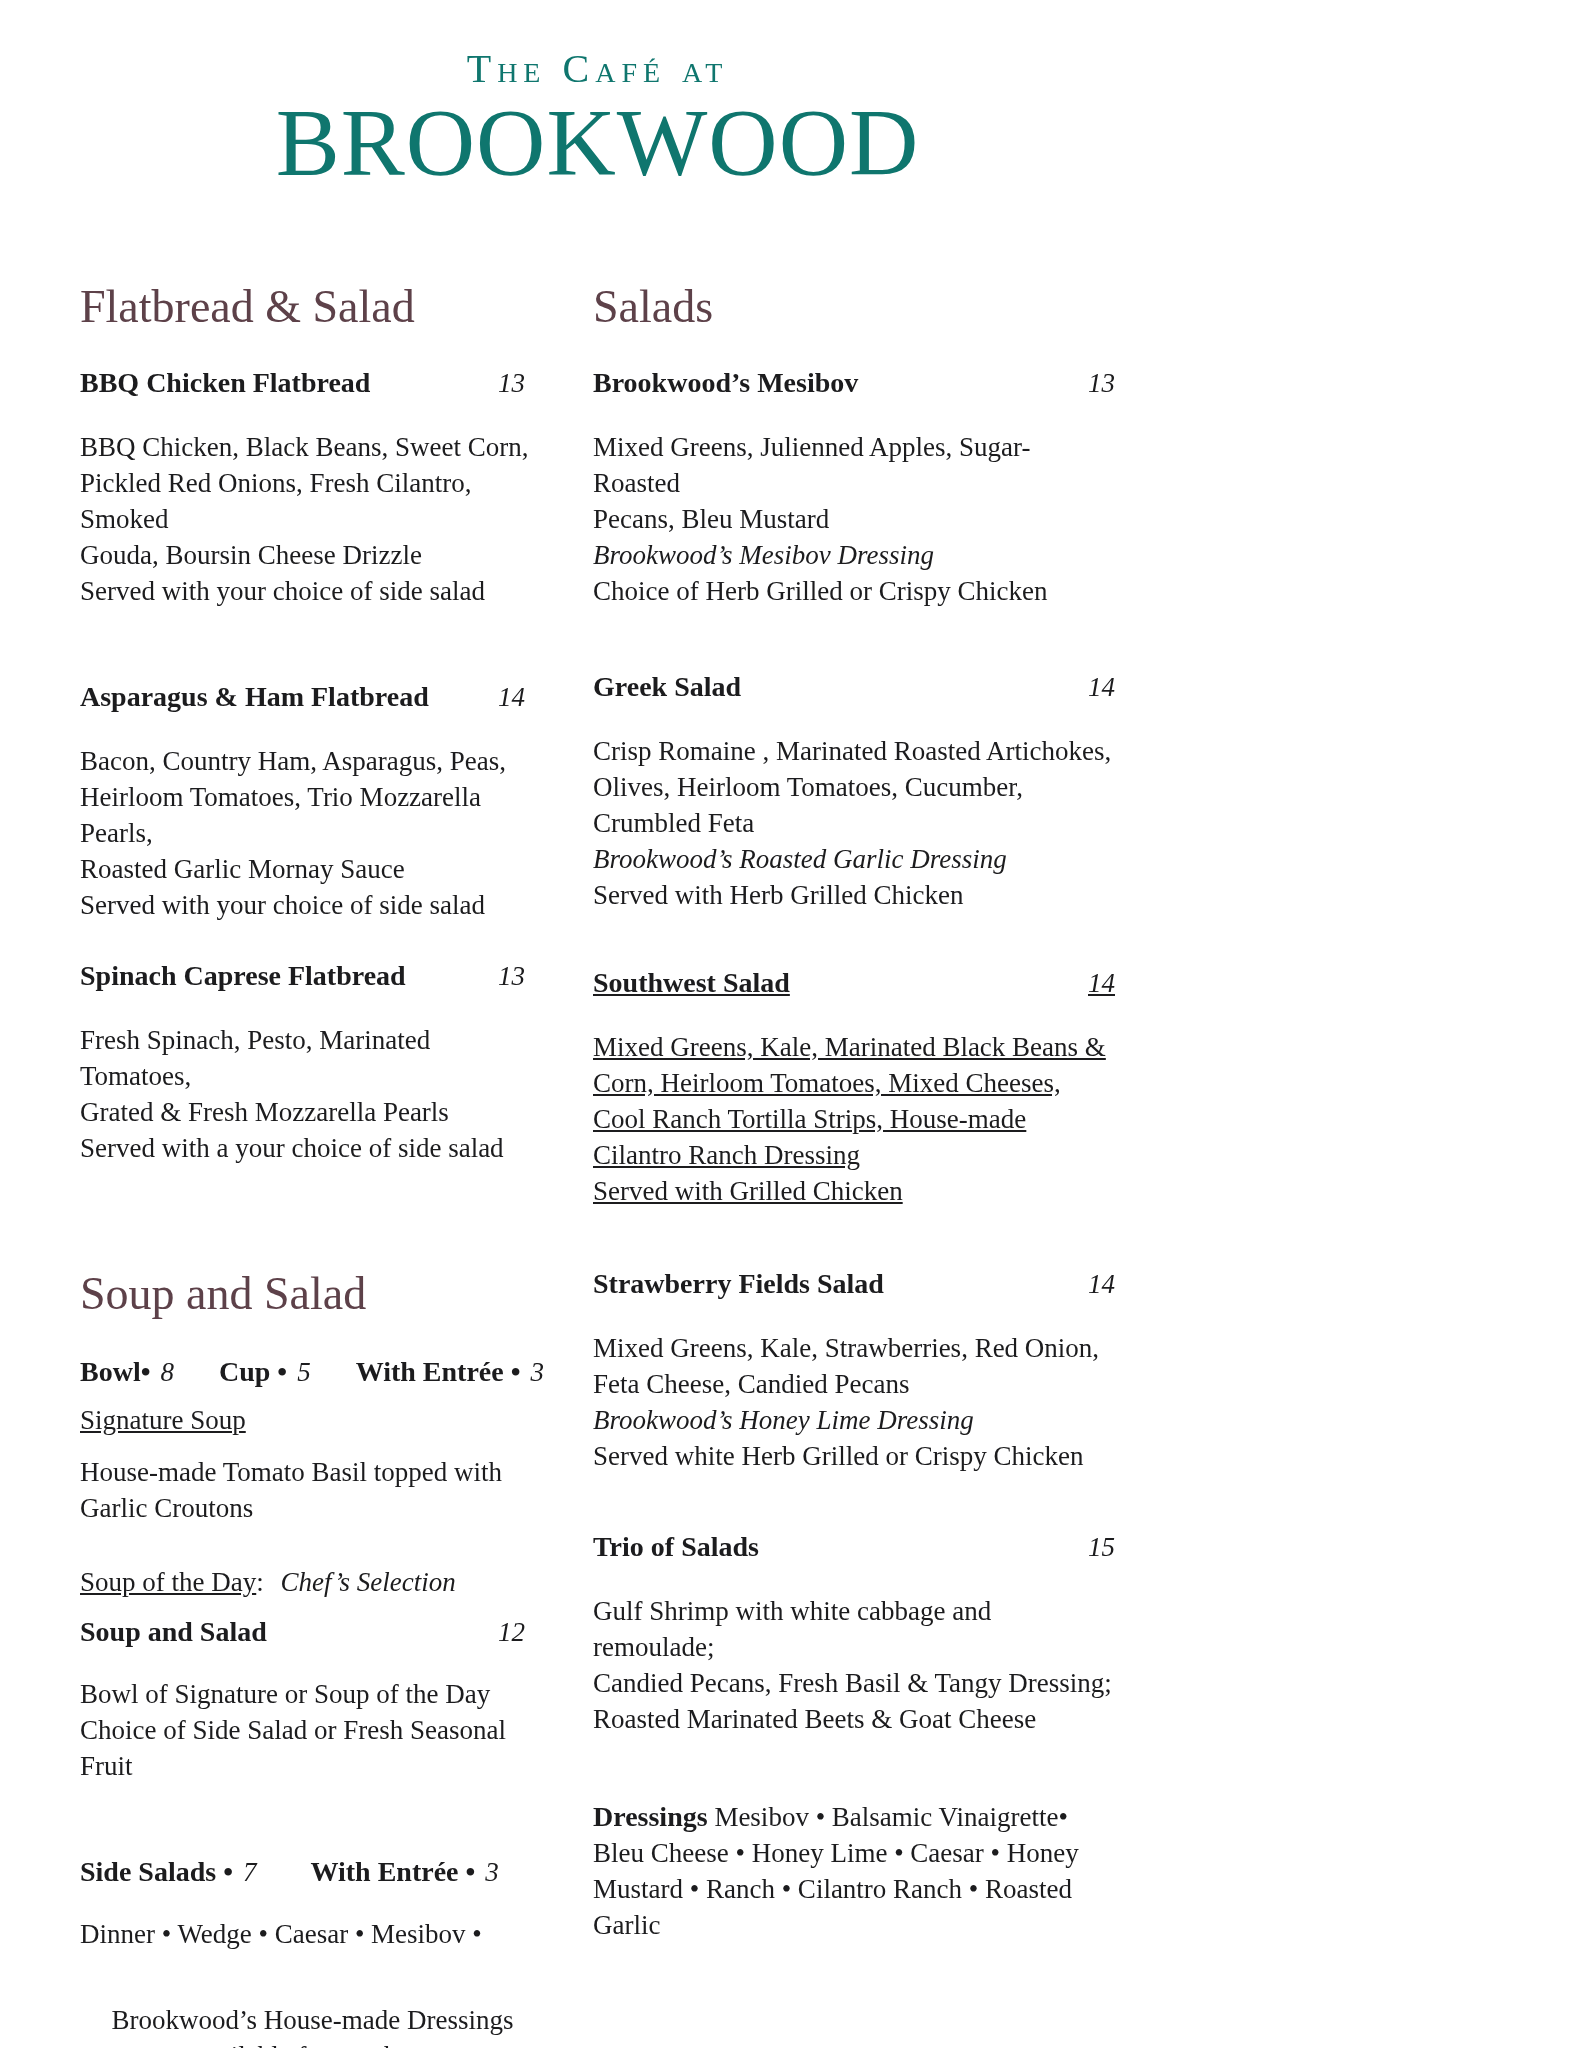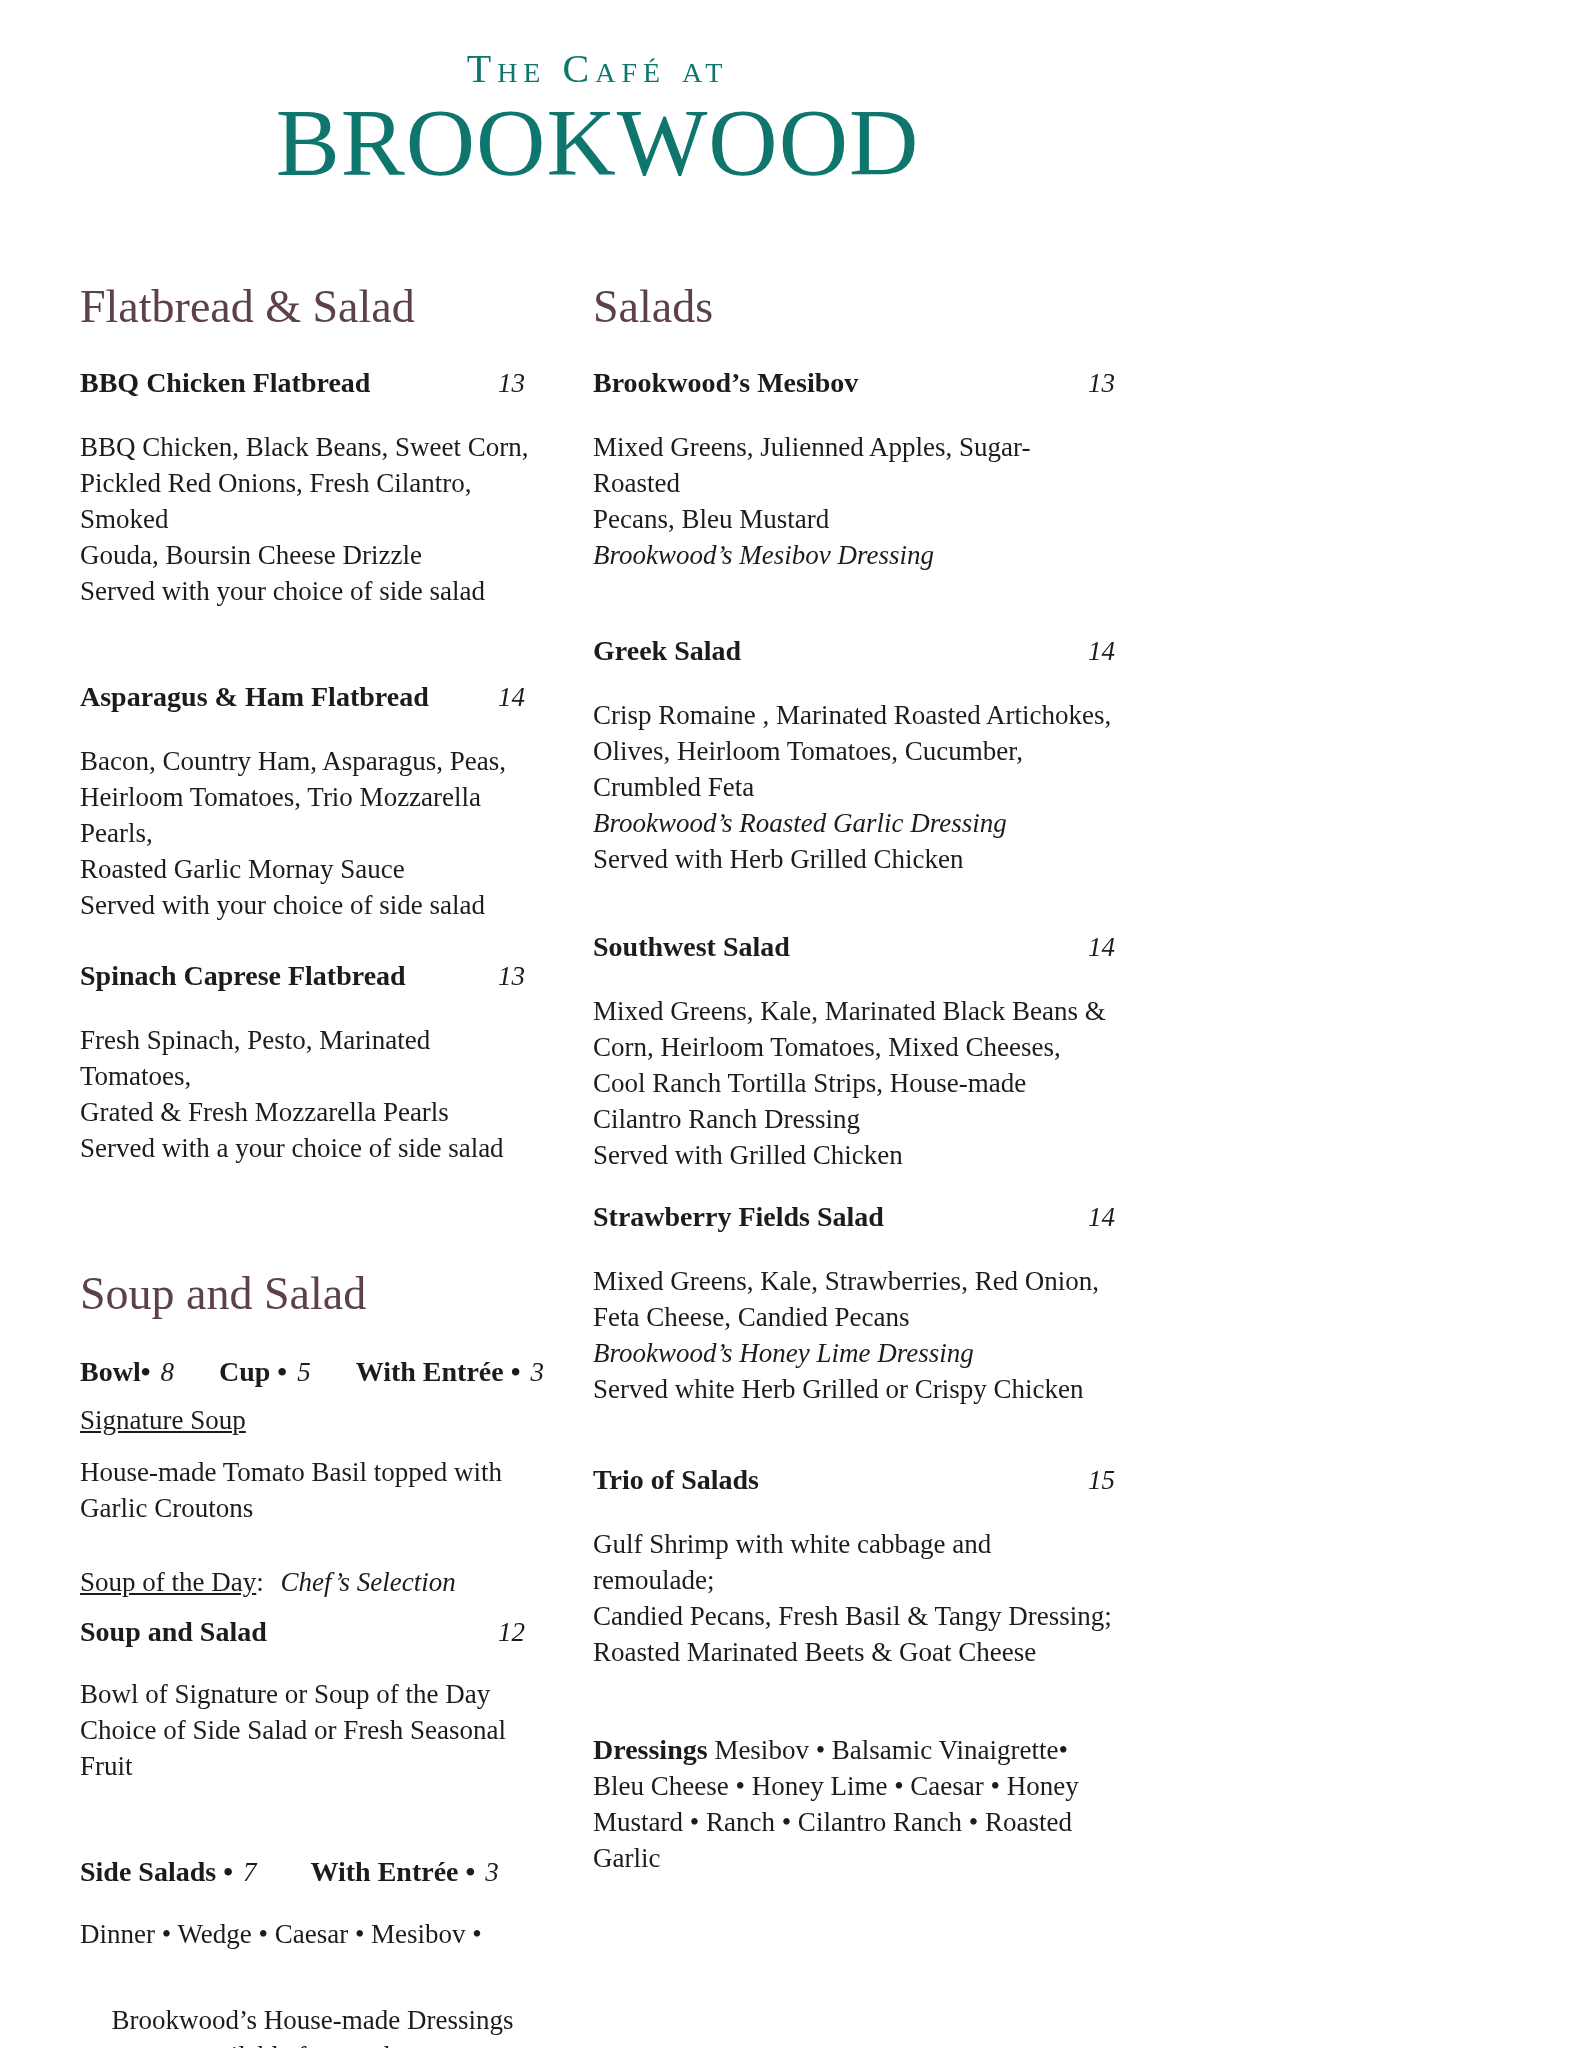--- a/index.html
+++ b/index.html
@@ -231,38 +231,39 @@
 
       <div class="menu-item" style="margin-bottom:60px;">
         <div class="name-row">
           <span class="item-name">Brookwood’s Mesibov</span>
           <span class="item-price">13</span>
         </div>
         <div class="item-desc">
           <div class="desc-line">Mixed Greens, Julienned Apples, Sugar-Roasted</div>
           <div class="desc-line">Pecans, Bleu Mustard</div>
           <div class="desc-line italic">Brookwood’s Mesibov Dressing</div>
+          <div class="desc-line">Choice of Herb Grilled or Crispy Chicken</div>
         </div>
       </div>
 
       <div class="menu-item" style="margin-bottom:52px;">
         <div class="name-row">
           <span class="item-name">Greek Salad</span>
           <span class="item-price">14</span>
         </div>
         <div class="item-desc">
           <div class="desc-line">Crisp Romaine , Marinated Roasted Artichokes,</div>
           <div class="desc-line">Olives, Heirloom Tomatoes, Cucumber,</div>
           <div class="desc-line">Crumbled Feta</div>
           <div class="desc-line italic">Brookwood’s Roasted Garlic Dressing</div>
           <div class="desc-line">Served with Herb Grilled Chicken</div>
         </div>
       </div>
 
-      <div class="menu-item" style="margin-bottom:26px;">
+      <div class="menu-item" style="margin-bottom:57px;text-decoration:underline;">
         <div class="name-row">
           <span class="item-name">Southwest Salad</span>
           <span class="item-price">14</span>
         </div>
         <div class="item-desc">
           <div class="desc-line">Mixed Greens, Kale, Marinated Black Beans &amp;</div>
           <div class="desc-line">Corn, Heirloom Tomatoes, Mixed Cheeses,</div>
           <div class="desc-line">Cool Ranch Tortilla Strips, House-made</div>
           <div class="desc-line">Cilantro Ranch Dressing</div>
           <div class="desc-line">Served with Grilled Chicken</div>

